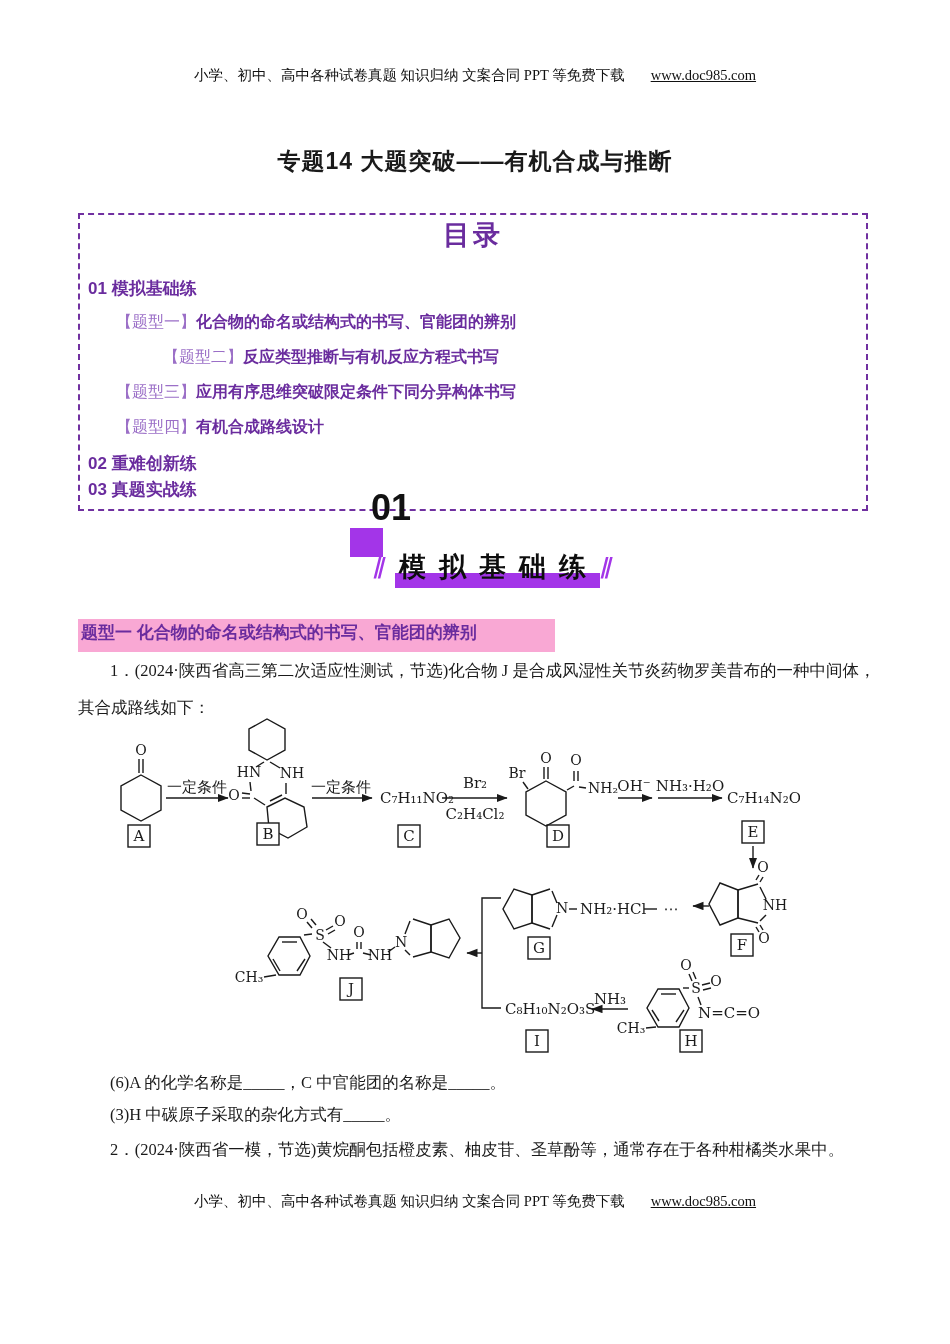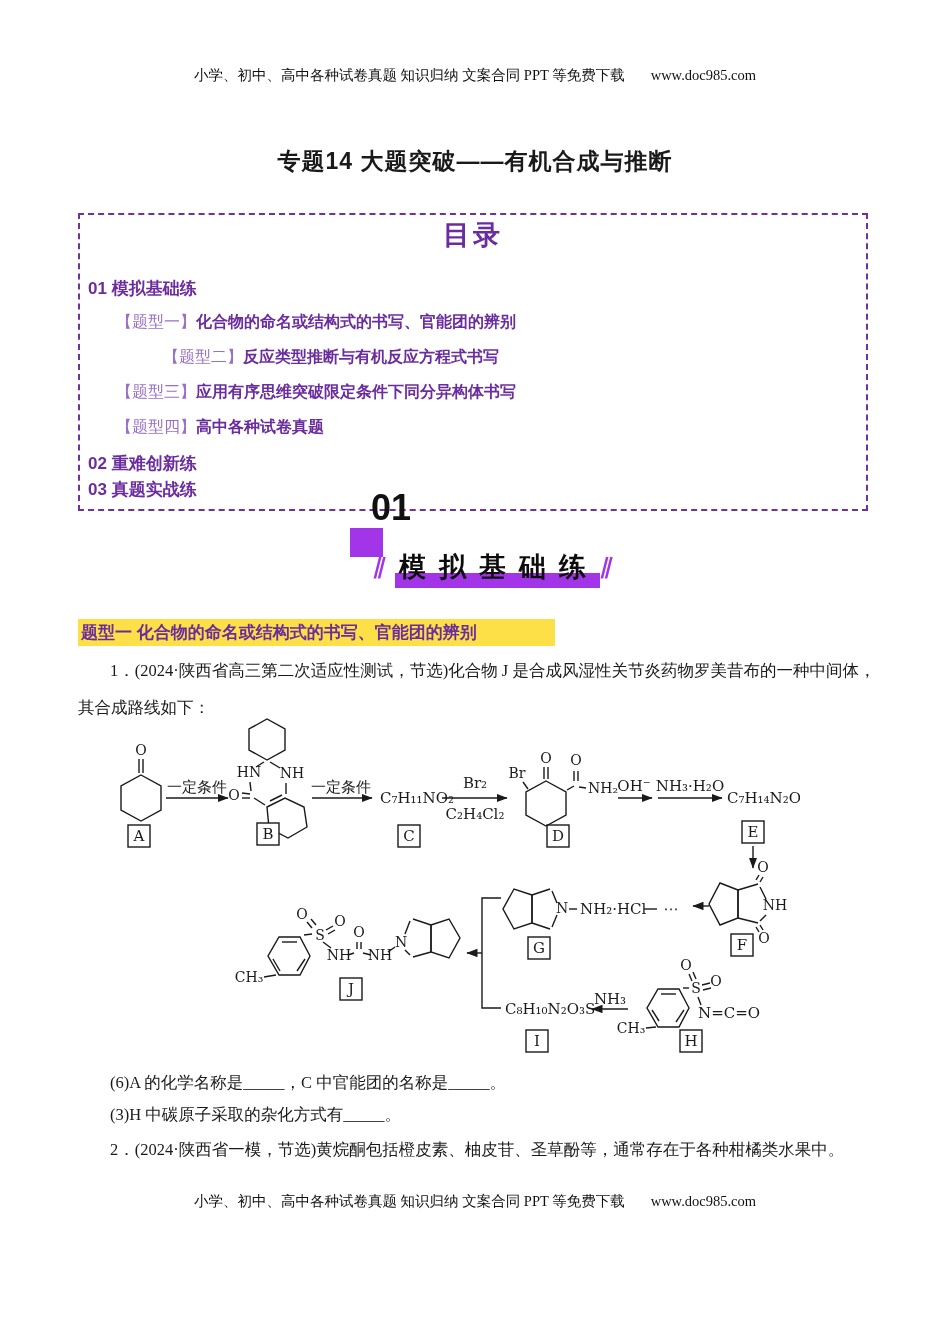--- a/index.html
+++ b/index.html
@@ -1,33 +1,33 @@
 <!DOCTYPE html>
 <html><head>
 <meta charset="utf-8">
 <style>
   html,body{margin:0;padding:0;background:#ffffff;}
   body{width:950px;height:1344px;position:relative;font-family:"Liberation Serif","DejaVu Serif",serif;color:#1a1a1a;}
   .abs{position:absolute;}
   .center{width:100%;text-align:center;}
   .pagebar{font-size:14.5px;color:#111;}
-  .pagebar .url{margin-left:26px;}
+  .pagebar .url{margin-left:26px;text-decoration:underline;}
   .doc-title{font-size:23px;font-weight:bold;letter-spacing:1px;font-family:"Liberation Sans","DejaVu Sans",sans-serif;}
   .toc-box{left:78px;top:213px;width:790px;height:298px;border:2px dashed #7030A0;box-sizing:border-box;}
   .toc-title{width:100%;text-align:center;margin-top:2px;font-size:27px;font-weight:bold;color:#6A2C9E;font-family:"Liberation Sans","DejaVu Sans",sans-serif;letter-spacing:3px;}
   .toc-item{position:absolute;left:8px;font-size:17px;font-weight:bold;color:#6A2C9E;font-family:"Liberation Sans","DejaVu Sans",sans-serif;}
   .toc-sub{position:absolute;left:36px;font-size:16px;color:#6A2C9E;}
   .toc-sub .pfx{color:#9B6FC7;font-weight:normal;}
   .toc-sub .lbl{font-weight:bold;}
   .sec-square{left:350px;top:528px;width:33px;height:29px;background:#A335E8;}
   .sec-num{left:371px;top:487px;font-size:36px;font-weight:bold;color:#111;font-family:"Liberation Sans","DejaVu Sans",sans-serif;}
   .sec-bar{left:395px;top:573px;width:205px;height:15px;background:#A335E8;}
   .sec-name{left:399px;top:549px;font-size:27px;font-weight:bold;color:#0d0d0d;letter-spacing:13px;font-family:"Liberation Sans","DejaVu Sans",sans-serif;}
   .slash{top:554px;font-size:22px;font-weight:bold;color:#A335E8;transform:skewX(-14deg);font-family:"DejaVu Sans",sans-serif;}
-  .type-bar{left:78px;top:619px;width:477px;height:27px;background:#fde047;}
+  .type-bar{left:78px;top:619px;width:477px;height:33px;background:#f9a8d4;}
   .type-bar span{display:block;line-height:27px;padding-left:3px;font-size:17px;font-weight:bold;color:#6A2C9E;font-family:"Liberation Sans","DejaVu Sans",sans-serif;}
   .stem{left:78px;top:652px;width:798px;font-size:16.5px;line-height:37px;text-indent:32px;}
   .subq{font-size:16.5px;}
   svg text{font-family:"DejaVu Serif","Liberation Serif",serif;}
   .cjk{font-size:15px;}
   .fm{font-size:15px;}
   .atom{font-size:14px;}
   .boxlabel{font-size:15px;}
 </style>
 </head>
@@ -38,21 +38,21 @@
 </div>
 
 <div class="abs center doc-title" style="top:146px;">专题14 大题突破——有机合成与推断</div>
 
 <div class="abs toc-box">
   <div class="toc-title">目录</div>
   <div class="toc-item" style="top:62px;">01 模拟基础练</div>
   <div class="toc-sub" style="top:97px;"><span class="pfx">【题型一】</span><span class="lbl">化合物的命名或结构式的书写、官能团的辨别</span></div>
   <div class="toc-sub" style="top:132px;margin-left:47px;"><span class="pfx">【题型二】</span><span class="lbl">反应类型推断与有机反应方程式书写</span></div>
   <div class="toc-sub" style="top:167px;"><span class="pfx">【题型三】</span><span class="lbl">应用有序思维突破限定条件下同分异构体书写</span></div>
-  <div class="toc-sub" style="top:202px;"><span class="pfx">【题型四】</span><span class="lbl">高中各种试卷真题</span></div>
+  <div class="toc-sub" style="top:202px;"><span class="pfx">【题型四】</span><span class="lbl">有机合成路线设计</span></div>
   <div class="toc-item" style="top:237px;">02 重难创新练</div>
   <div class="toc-item" style="top:263px;">03 真题实战练</div>
 </div>
 
 <div class="abs sec-square"></div>
 <div class="abs sec-num">01</div>
 <div class="abs sec-bar"></div>
 <div class="abs slash" style="left:374px;">∥</div>
 <div class="abs sec-name">模拟基础练</div>
 <div class="abs slash" style="left:601px;">∥</div>

